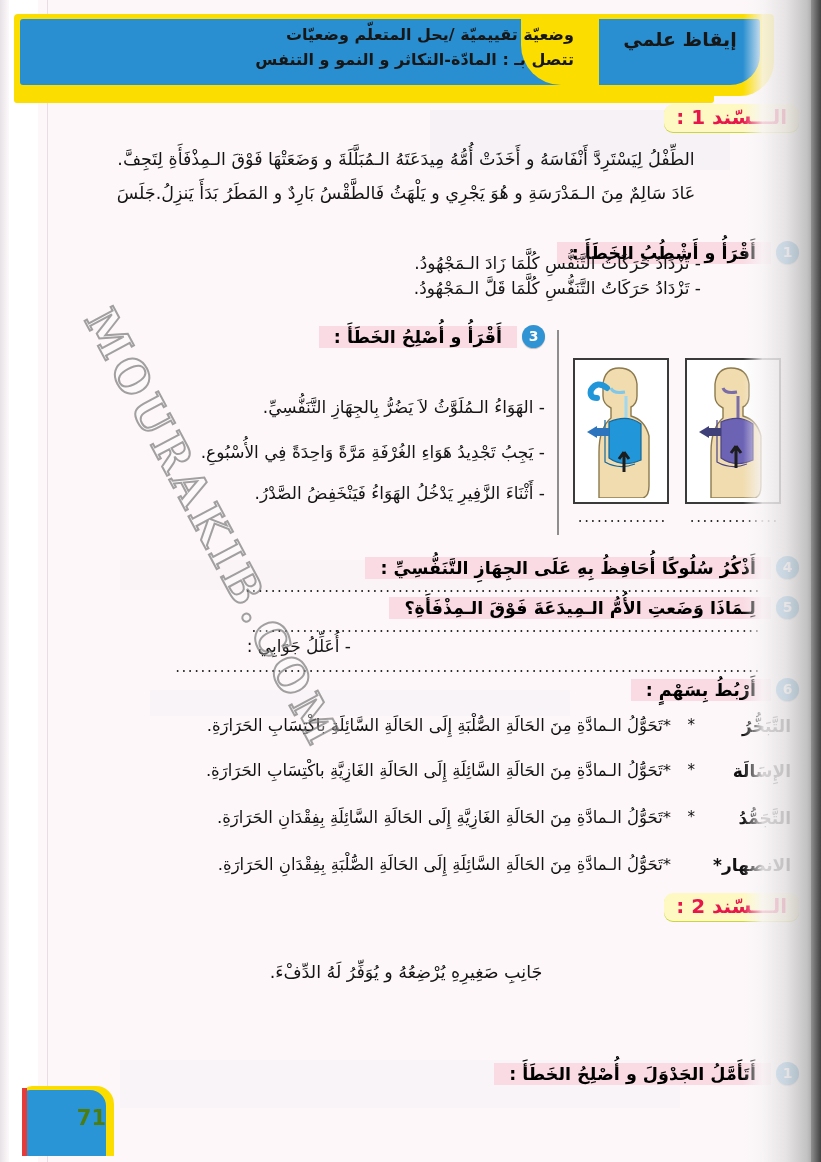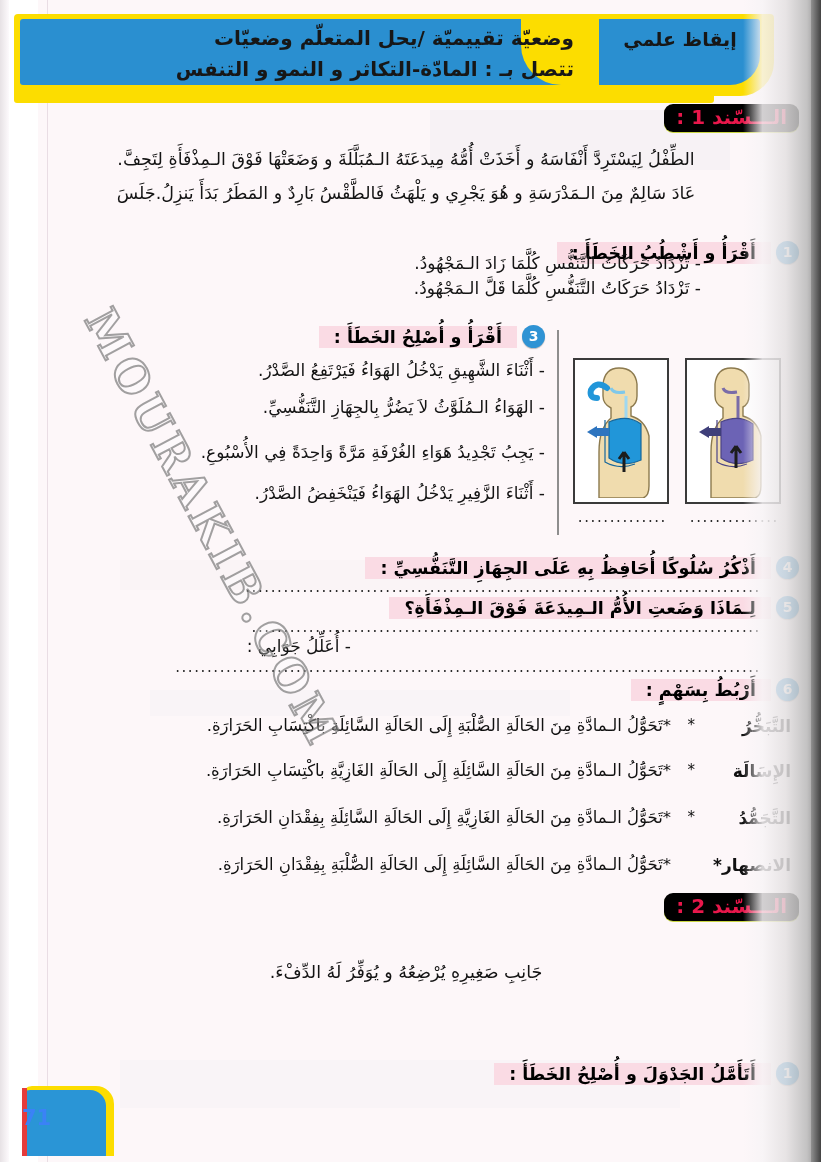--- a/index.html
+++ b/index.html
@@ -31,28 +31,28 @@
   .hdr-yellow{position:absolute;left:0;top:0;width:760px;height:82px;
      background:#fcdd00;border-radius:4px 4px 34px 4px;}
   .hdr-blue{position:absolute;left:6px;top:5px;width:740px;height:66px;
      background:#2a8fd0;border-radius:3px 3px 30px 3px;}
   .hdr-notch{position:absolute;right:175px;top:5px;width:78px;height:66px;
      background:#fcdd00;border-radius:0 0 0 40px;}
   .hdr-title{position:absolute;right:24px;top:14px;width:140px;
      color:#fff;font-size:19px;font-weight:bold;text-align:center;
      letter-spacing:0;}
   .hdr-sub{position:absolute;right:200px;top:9px;width:520px;
-     color:#fff;font-size:20px;font-weight:bold;line-height:1.55;
+     color:#fff;font-size:16px;font-weight:bold;line-height:1.55;
      text-align:right;}
   .hdr-strip{position:absolute;left:14px;top:92px;width:700px;height:11px;
      background:#fcdd00;border-radius:0 0 3px 3px;z-index:11;}
 
   
   .ar{font-family:"DejaVu Sans","Liberation Sans",sans-serif;color:#171717;}
-  .sanad{position:absolute;background:#000000;border-radius:9px;
+  .sanad{position:absolute;background:#fef9c3;border-radius:9px;
      padding:1px 12px 3px 12px;color:#e8174b;font-size:20px;font-weight:bold;
      z-index:14;box-shadow:0 1px 0 #c9d642;}
   .para{position:absolute;text-align:center;font-size:17.5px;line-height:1.95;
      color:#141414;z-index:13;}
 
   .qrow{position:absolute;z-index:13;}
   .badge{display:inline-block;width:23px;height:23px;border-radius:50%;
      background:#2f93d4;color:#fff;font-size:14px;font-weight:bold;
      text-align:center;line-height:23px;vertical-align:middle;
      box-shadow:0 1px 1px rgba(0,0,0,.25);}
@@ -75,22 +75,22 @@
   .match-def{position:absolute;font-size:16.5px;color:#111;z-index:13;
      text-align:right;white-space:nowrap;}
 
   
   .foot{position:absolute;left:22px;bottom:6px;width:92px;height:70px;z-index:14;}
   .foot-y{position:absolute;left:0;top:0;width:92px;height:70px;
      background:#fcdd00;border-radius:10px 18px 0 0;}
   .foot-b{position:absolute;left:0;top:4px;width:84px;height:66px;
      background:#2a95d6;border-radius:8px 16px 0 0;}
   .foot-r{position:absolute;left:0;top:2px;width:5px;height:68px;background:#e53b3b;}
-  .foot-n{position:absolute;left:0;top:20px;width:84px;text-align:left;
-     color:#3b82f6;font-size:21px;font-weight:bold;}
+  .foot-n{position:absolute;left:0;top:20px;width:84px;text-align:right;
+     color:#4d7c0f;font-size:21px;font-weight:bold;}
 
   
   .wm{position:absolute;left:120px;top:300px;z-index:30;
      transform:rotate(62deg);transform-origin:left top;
      font-family:"DejaVu Serif","Liberation Serif",serif;
      font-size:44px;font-weight:bold;letter-spacing:5px;
      color:rgba(255,255,255,.30);
      -webkit-text-stroke:2px rgba(105,105,105,.62);
      white-space:nowrap;pointer-events:none;direction:ltr;}
 </style>
@@ -162,21 +162,20 @@
 
   <div class="dots" style="right:42px;top:508px;width:92px;">...........................</div>
   <div class="dots" style="right:154px;top:508px;width:92px;">...........................</div>
 
   <div class="divider" style="right:262px;top:330px;height:205px;"></div>
 
   <div class="qrow" style="right:276px;top:325px;">
     <span class="badge">3</span>
     <span class="qhead ar">أَقْرَأُ و أُصْلِحُ الخَطَأَ :</span>
   </div>
-  <div class="qline ar" style="right:276px;top:360px;width:470px;">- أَثْنَاءَ الشَّهِيقِ يَدْخُلُ الهَوَاءُ فَيَرْتَفِعُ الصَّدْرُ.</div>
   <div class="qline ar" style="right:276px;top:397px;width:470px;">- الهَوَاءُ الـمُلَوَّثُ لاَ يَضُرُّ بِالجِهَازِ التَّنَفُّسِيِّ.</div>
   <div class="qline ar" style="right:276px;top:442px;width:470px;">- يَجِبُ تَجْدِيدُ هَوَاءِ الغُرْفَةِ مَرَّةً وَاحِدَةً فِي الأُسْبُوعِ.</div>
   <div class="qline ar" style="right:276px;top:483px;width:470px;">- أَثْنَاءَ الزَّفِيرِ يَدْخُلُ الهَوَاءُ فَيَنْخَفِضُ الصَّدْرُ.</div>
 
   <div class="qrow" style="right:22px;top:556px;">
     <span class="badge">4</span>
     <span class="qhead ar">أَذْكُرُ سُلُوكًا أُحَافِظُ بِهِ عَلَى الجِهَازِ التَّنَفُّسِيِّ :</span>
   </div>
   <div class="dots" style="right:60px;top:578px;width:640px;">.................................................................................</div>
 

